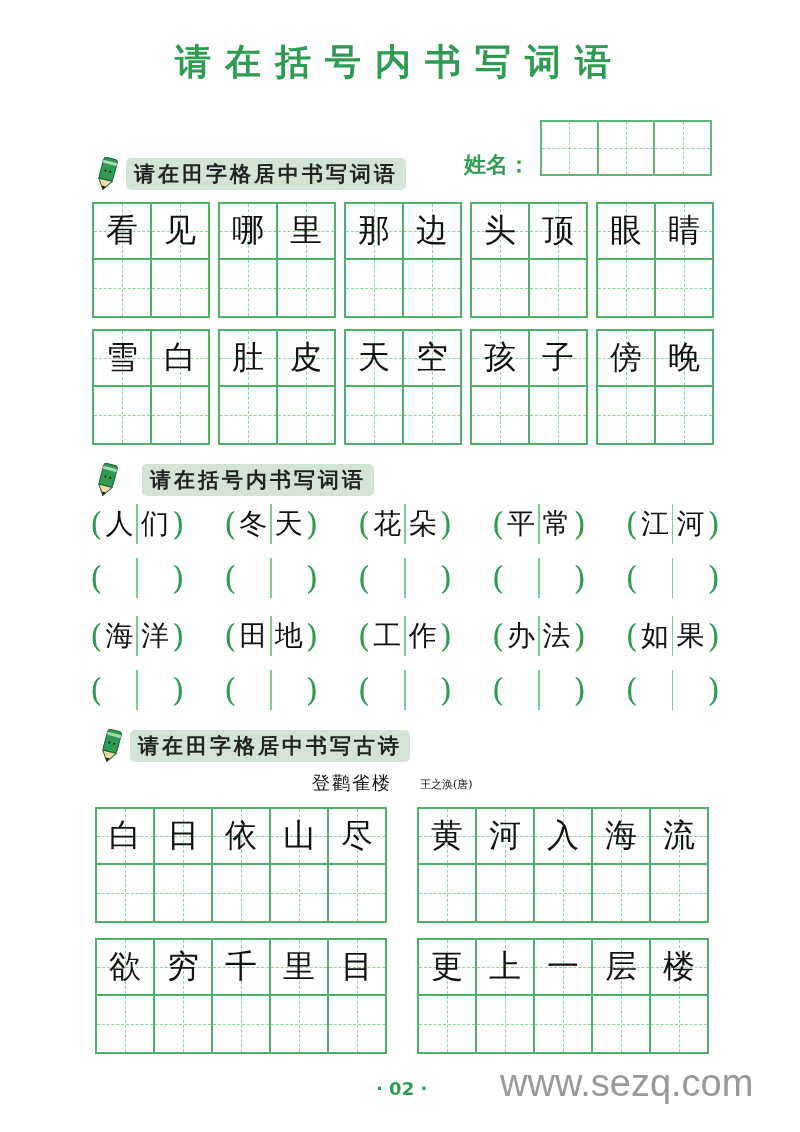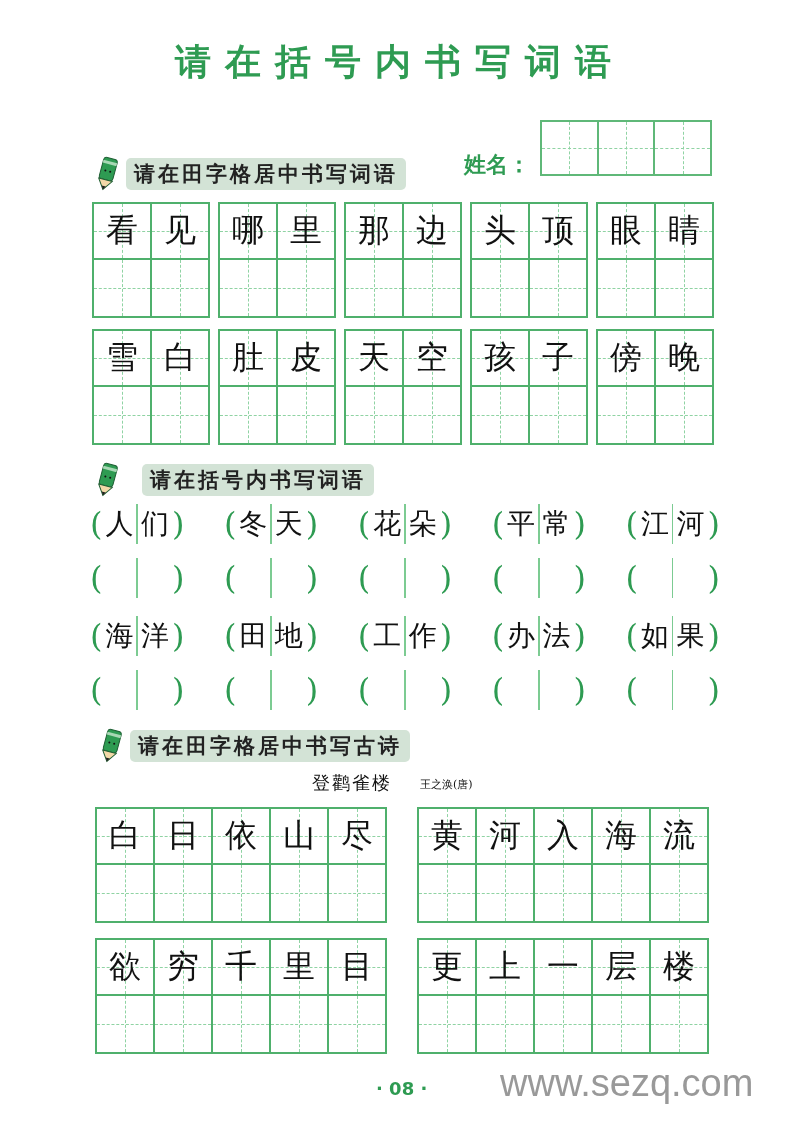--- a/index.html
+++ b/index.html
@@ -243,21 +243,21 @@
     </g>
   </svg>
   <span class="section-label">请在田字格居中书写古诗</span>
 </div>
 
 <div class="abs poem-title">登鹳雀楼</div>
 <div class="abs poem-author">王之涣(唐)</div>
 
 <div id="poem"></div>
 
-<div class="abs page-num">· 08 ·</div>
+<div class="abs page-num">· 02 ·</div>
 <div class="abs watermark">www.sezq.com</div>
 
 <div class="word-block" style="left: 92px; top: 202px;">
     <div class="cell-col">
       <div class="cell top" style="width: 56px; height: 56px;">
         <span class="ch">看</span>
       </div>
       <div class="cell" style="width: 56px; height: 56px;"></div>
     </div>
     <div class="cell-col">

